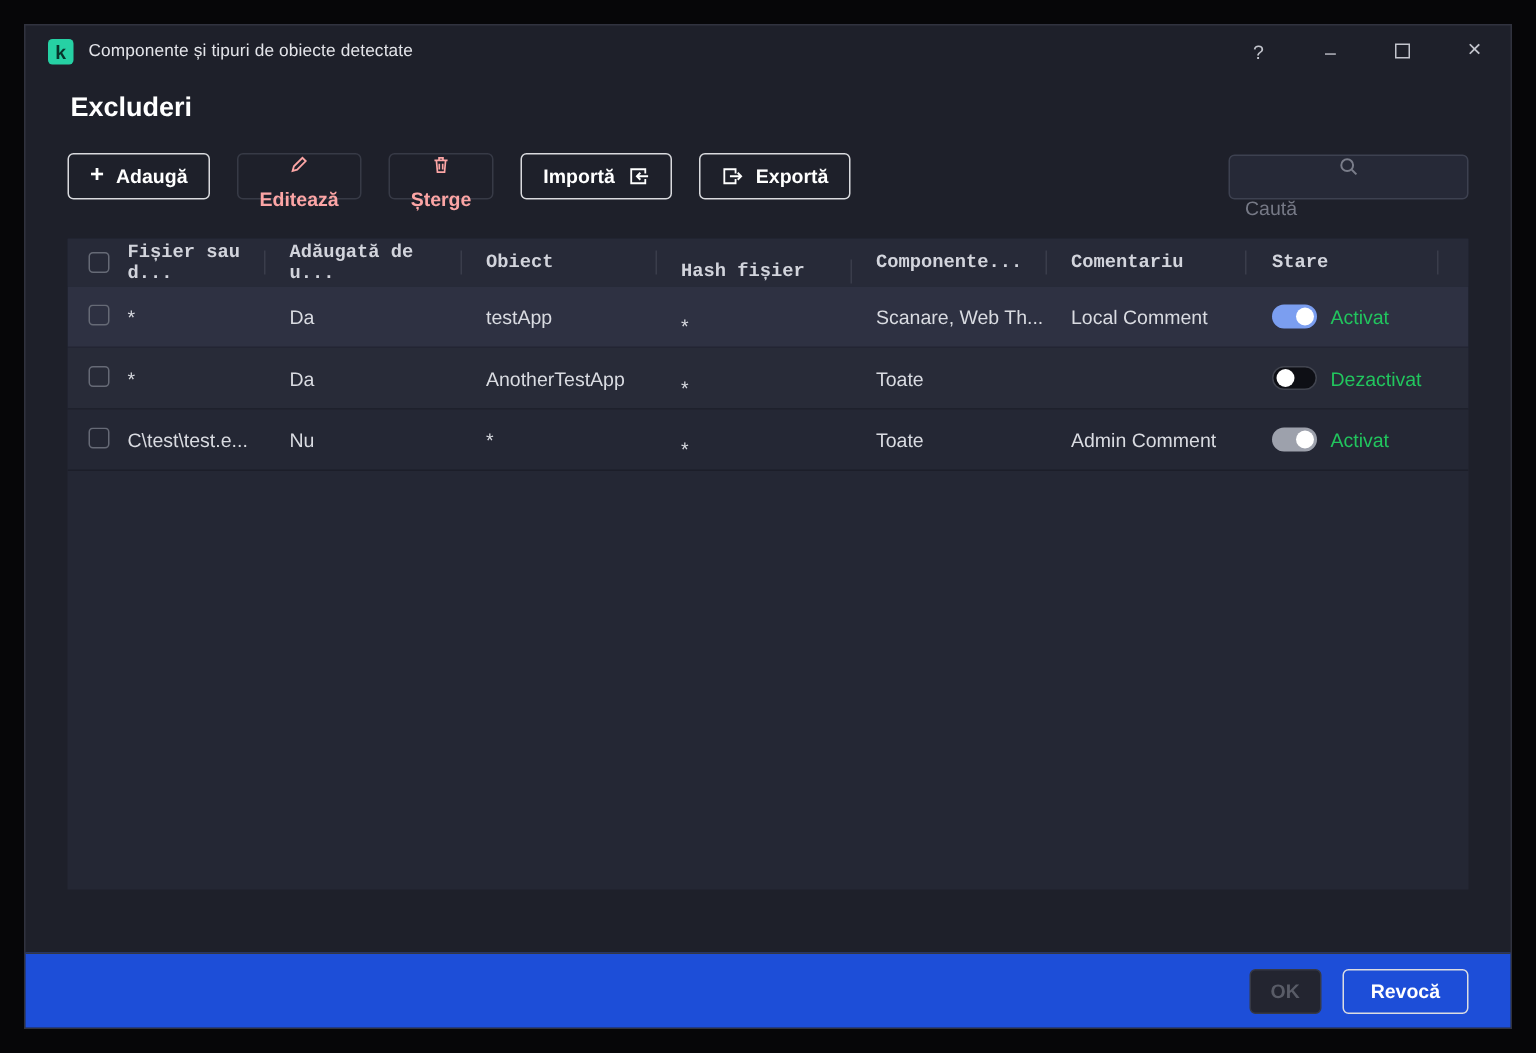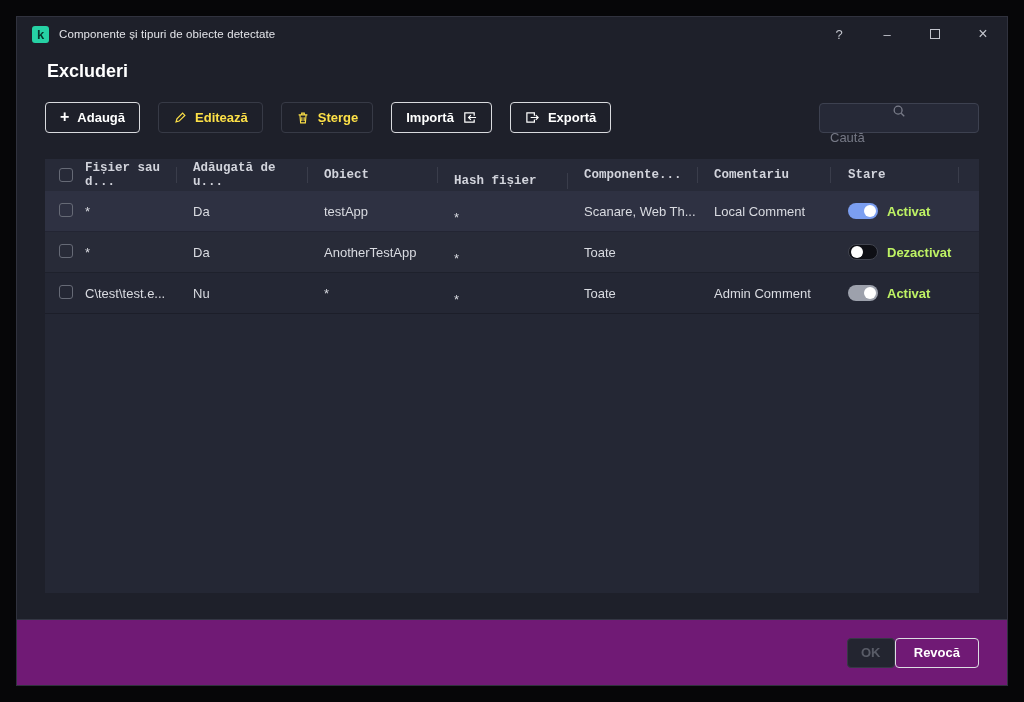--- a/index.html
+++ b/index.html
@@ -33,21 +33,21 @@
   .page-title { position:absolute; left:30px; top:44px; font-size:18px; font-weight:700; color:#ffffff; }
 
   
   .toolbar { position:absolute; left:28px; right:28px; top:85px; height:31px; display:flex; align-items:center; gap:18px; }
   .btn {
     height:31px; padding:0 14px; border-radius:4px; border:1px solid #d9dade;
     background:transparent; color:#ffffff; font-weight:700; font-size:13px;
     display:inline-flex; align-items:center; gap:8px; cursor:pointer; white-space:nowrap;
     font-family:"Liberation Sans", sans-serif;
   }
-  .btn.disabled { border-color:#373a46; color:#fde047; cursor:default; }
+  .btn.disabled { border-color:#373a46; color:#fca5a5; cursor:default;flex-direction:column; }
   .btn svg { display:block; }
   .plus { font-size:16px; font-weight:700; line-height:1; margin-top:-1px; }
 
   .search {
     margin-left:auto; width:160px; height:30px; background:#262937;
     border:1px solid #3d4150; border-radius:4px;
     display:flex; align-items:center; padding:0 10px; gap:8px;flex-direction:column;
   }
   .search input {
     background:transparent; border:none; outline:none; color:#dfe0e5;
@@ -92,27 +92,27 @@
 
   .cell.c-state { display:flex; align-items:center; gap:9px; overflow:visible; }
   .toggle {
     width:30px; height:16px; border-radius:9px; display:inline-flex; align-items:center;
     padding:2px; cursor:pointer; flex:0 0 auto;
   }
   .toggle .knob { width:12px; height:12px; border-radius:50%; background:#ffffff; }
   .toggle.on { background:#7b9ef0; justify-content:flex-end; }
   .toggle.off { background:#0e0f15; border:1px solid #41444f; justify-content:flex-start; }
   .toggle.on-disabled { background:#9da1ac; justify-content:flex-end; }
-  .state-label { color:#bef264;font-weight:bold; }
+  .state-label { color:#22c55e; }
 
   
   .footer {
-    position:absolute; left:0; right:0; bottom:0; height:66px;
-    border-top:1px solid #343744; background:#701a75;
-    display:flex; align-items:center; justify-content:flex-end; padding:0 28px; 
+    position:absolute; left:0; right:0; bottom:0; height:50px;
+    border-top:1px solid #343744; background:#1d4ed8;
+    display:flex; align-items:center; justify-content:flex-end; padding:0 28px; gap:14px;
   }
   .fbtn {
     height:30px; border-radius:4px; font-size:13px; font-weight:700;
     display:inline-flex; align-items:center; justify-content:center; cursor:pointer;
     font-family:"Liberation Sans", sans-serif;
   }
   .fbtn.ok { width:48px; background:#232530; border:1px solid #363945; color:#595c67; cursor:default; }
   .fbtn.cancel { padding:0 18px; background:transparent; border:1px solid #dcdde2; color:#ffffff; }
 </style>
 </head>

